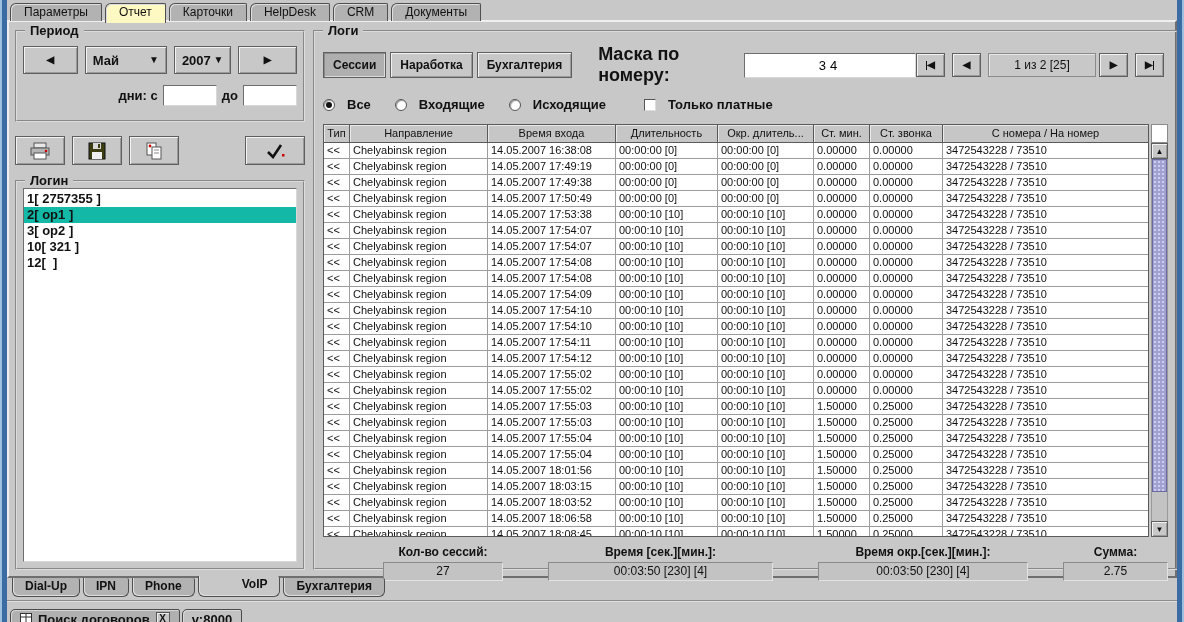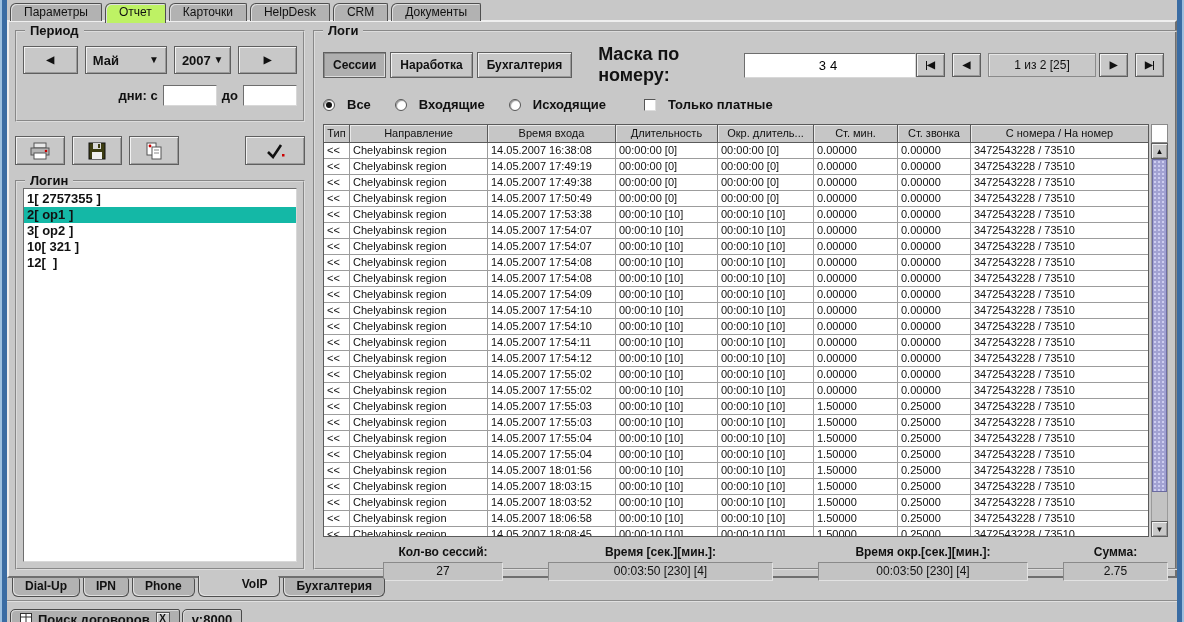--- a/index.html
+++ b/index.html
@@ -7,21 +7,21 @@
   body{font-family:"Liberation Sans",sans-serif;background:#c8c8c8;color:#111;}
   .screen{position:relative;width:1184px;height:622px;background:#c8c8c8;overflow:hidden;}
   .edge{position:absolute;top:0;bottom:0;width:7px;background:linear-gradient(to right,#9cc0e0 0 2px,#3a6ca3 2px 100%);z-index:5;}
   .edge.left{left:0;}
   .edge.right{right:0;background:linear-gradient(to left,#9cc0e0 0 2px,#3a6ca3 2px 100%);}
 
   
   .top-tabs{position:absolute;left:10px;top:3px;display:flex;z-index:3;}
   .tab{height:18px;line-height:16px;padding:0 13px;background:#b2b2b2;border:1px solid #4f4f4f;border-bottom:none;
        border-radius:6px 2px 0 0;margin-right:3px;font-weight:normal;font-size:12px;box-shadow:inset 1px 1px 0 #dedede;}
-  .tab.sel{background:#bef264;height:20px;position:relative;z-index:4;}
+  .tab.sel{background:#fef9c3;height:20px;position:relative;z-index:4;}
   .bottom-tabs{position:absolute;left:12px;top:578px;display:flex;z-index:3;}
   .btab{height:19px;line-height:17px;padding:0 12px;background:#b2b2b2;border:1px solid #4f4f4f;border-top:none;
         border-radius:0 2px 6px 6px;margin-right:3px;font-weight:bold;font-size:12px;box-shadow:inset 1px -1px 0 #dedede;}
   .btab.sel{background:#c8c8c8;margin-top:-2px;height:21px;position:relative;z-index:4;padding-left:43px;}
 
   .content{position:absolute;left:7px;top:20px;width:1170px;height:558px;background:#c8c8c8;
            border:2px solid;border-color:#efefef #6f6f6f #6f6f6f #efefef;display:flex;padding:8px 6px 6px 6px;gap:8px;}
 
   
   .group{border:2px groove #dcdcdc;position:relative;padding:6px;}
@@ -76,21 +76,21 @@
   
   .tablewrap{display:flex;margin-top:12px;height:413px;}
   .table{flex:1;border:1px solid #5a5a5a;background:#fdba74;display:flex;flex-direction:column;overflow:hidden;}
   .thead{display:flex;height:18px;background:#c6c6c6;}
   .th{border-right:1px solid #5a5a5a;border-bottom:1px solid #5a5a5a;box-shadow:inset 1px 1px 0 #e9e9e9;
       font-size:11px;line-height:17px;text-align:center;overflow:hidden;white-space:nowrap;}
   .tbody{flex:1;overflow:hidden;background:#fff;}
   .trow{display:flex;height:16px;background:#fff;}
   .td{border-right:1px solid #9c9c9c;border-bottom:1px solid #9c9c9c;font-size:11px;line-height:15px;
       padding:0 3px;overflow:hidden;white-space:nowrap;}
-  .c0{width:26px;}.c1{width:138px;}.c2{width:128px;}.c3{width:102px;}.c4{width:96px;}.c5{width:84px;}.c6{width:73px;}.c7{flex:1;border-right:none;}
+  .c0{width:26px;}.c1{width:138px;}.c2{width:128px;}.c3{width:102px;}.c4{width:96px;}.c5{width:56px;}.c6{width:73px;}.c7{flex:1;border-right:none;}
   .vscroll{width:17px;display:flex;flex-direction:column;margin-left:2px;}
   .corner{height:19px;background:#fff;border:1px solid #8a8a8a;}
   .sbtn{height:16px;background:#c8c8c8;border:1px solid #5f5f5f;box-shadow:inset 1px 1px 0 #f2f2f2,inset -1px -1px 0 #9a9a9a;
         font-size:8px;display:flex;align-items:center;justify-content:center;}
   .strack{flex:1;background:#c3c3c3;border-left:1px solid #9a9a9a;border-right:1px solid #9a9a9a;position:relative;}
   .sthumb{position:absolute;left:0;top:0;width:100%;height:92%;background:#a2a2d2;border:1px solid #6a6aa0;
           background-image:radial-gradient(#cdcdf0 25%,transparent 27%);background-size:4px 4px;}
 
   
   .summary{display:flex;margin-top:8px;}

